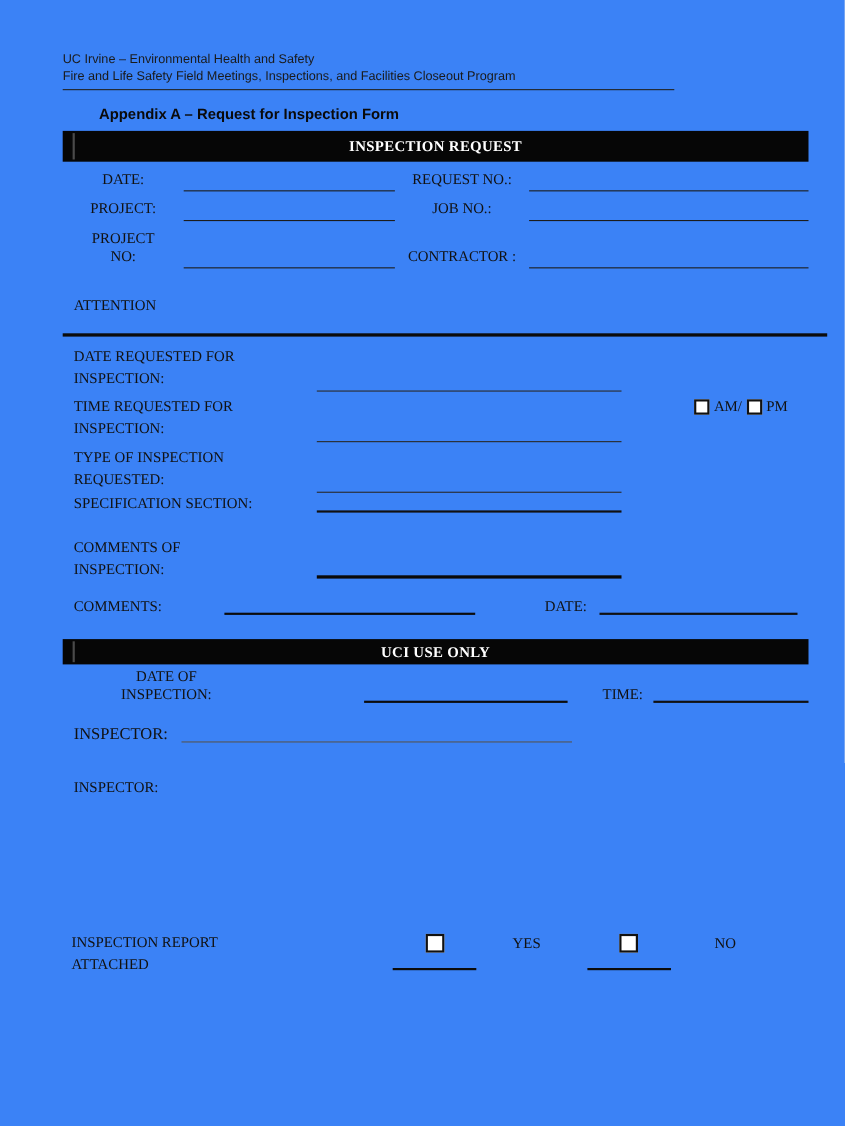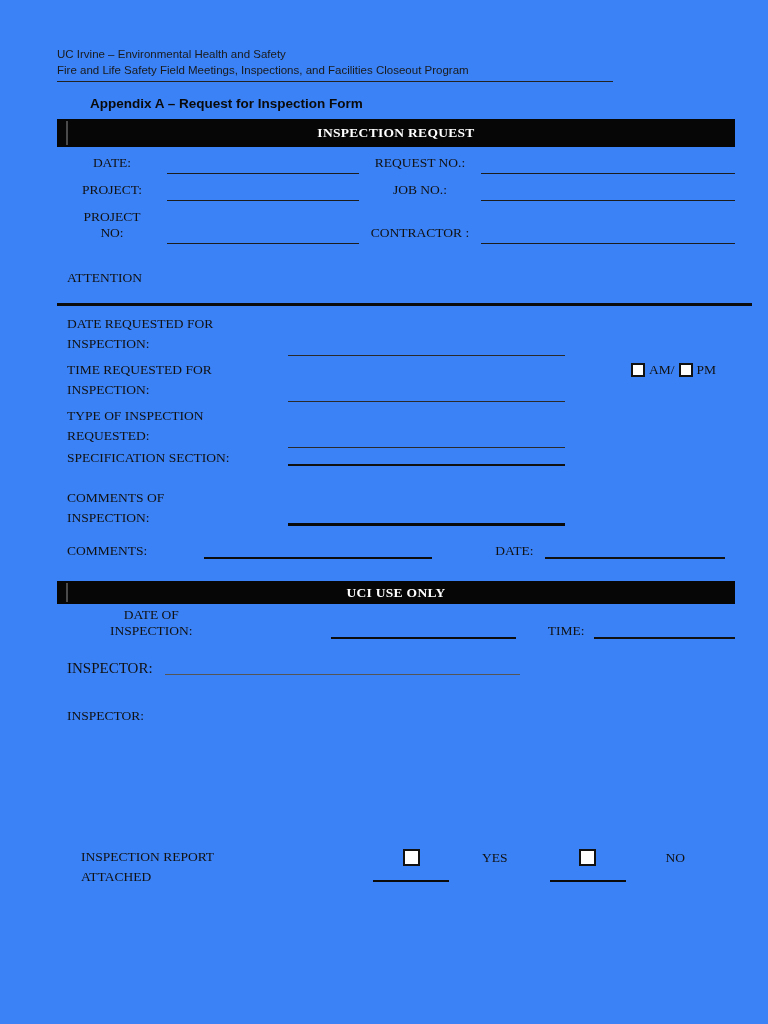--- a/index.html
+++ b/index.html
@@ -73,21 +73,21 @@
   .time-line { width:142px; border-bottom:2px solid #111; margin-left:9px; height:15px; }
 
   .insp-row { display:flex; align-items:flex-start; margin-top:21px; font-size:15px; }
   .insp-lbl { margin-left:10px; }
   .insp-line { width:355px; border-bottom:1.5px solid #555; margin-left:12px; height:14px; }
 
   .comments { font-size:13.5px; margin:31px 0 0 10px; }
 
   
   .report-row { display:flex; margin-top:123px; font-size:13.5px; }
-  .report-lbl { width:190px; line-height:1.45; margin-left:24px; }
+  .report-lbl { width:190px; line-height:1.45; margin-left:8px; }
   .cb-col { width:76px; display:flex; flex-direction:column; align-items:center; }
   .cb-col .cb-lg { margin-top:2px; }
   .cb-underline { width:76px; border-bottom:2.5px solid #0c0c0c; margin-top:14px; }
   .yn-lbl { margin-top:3px;text-align:right; }
   .yes-lbl { margin-left:33px; }
   .cb2 { margin-left:42px; }
   .no-lbl { margin-left:40px; }
 </style>
 </head>
 <body>

